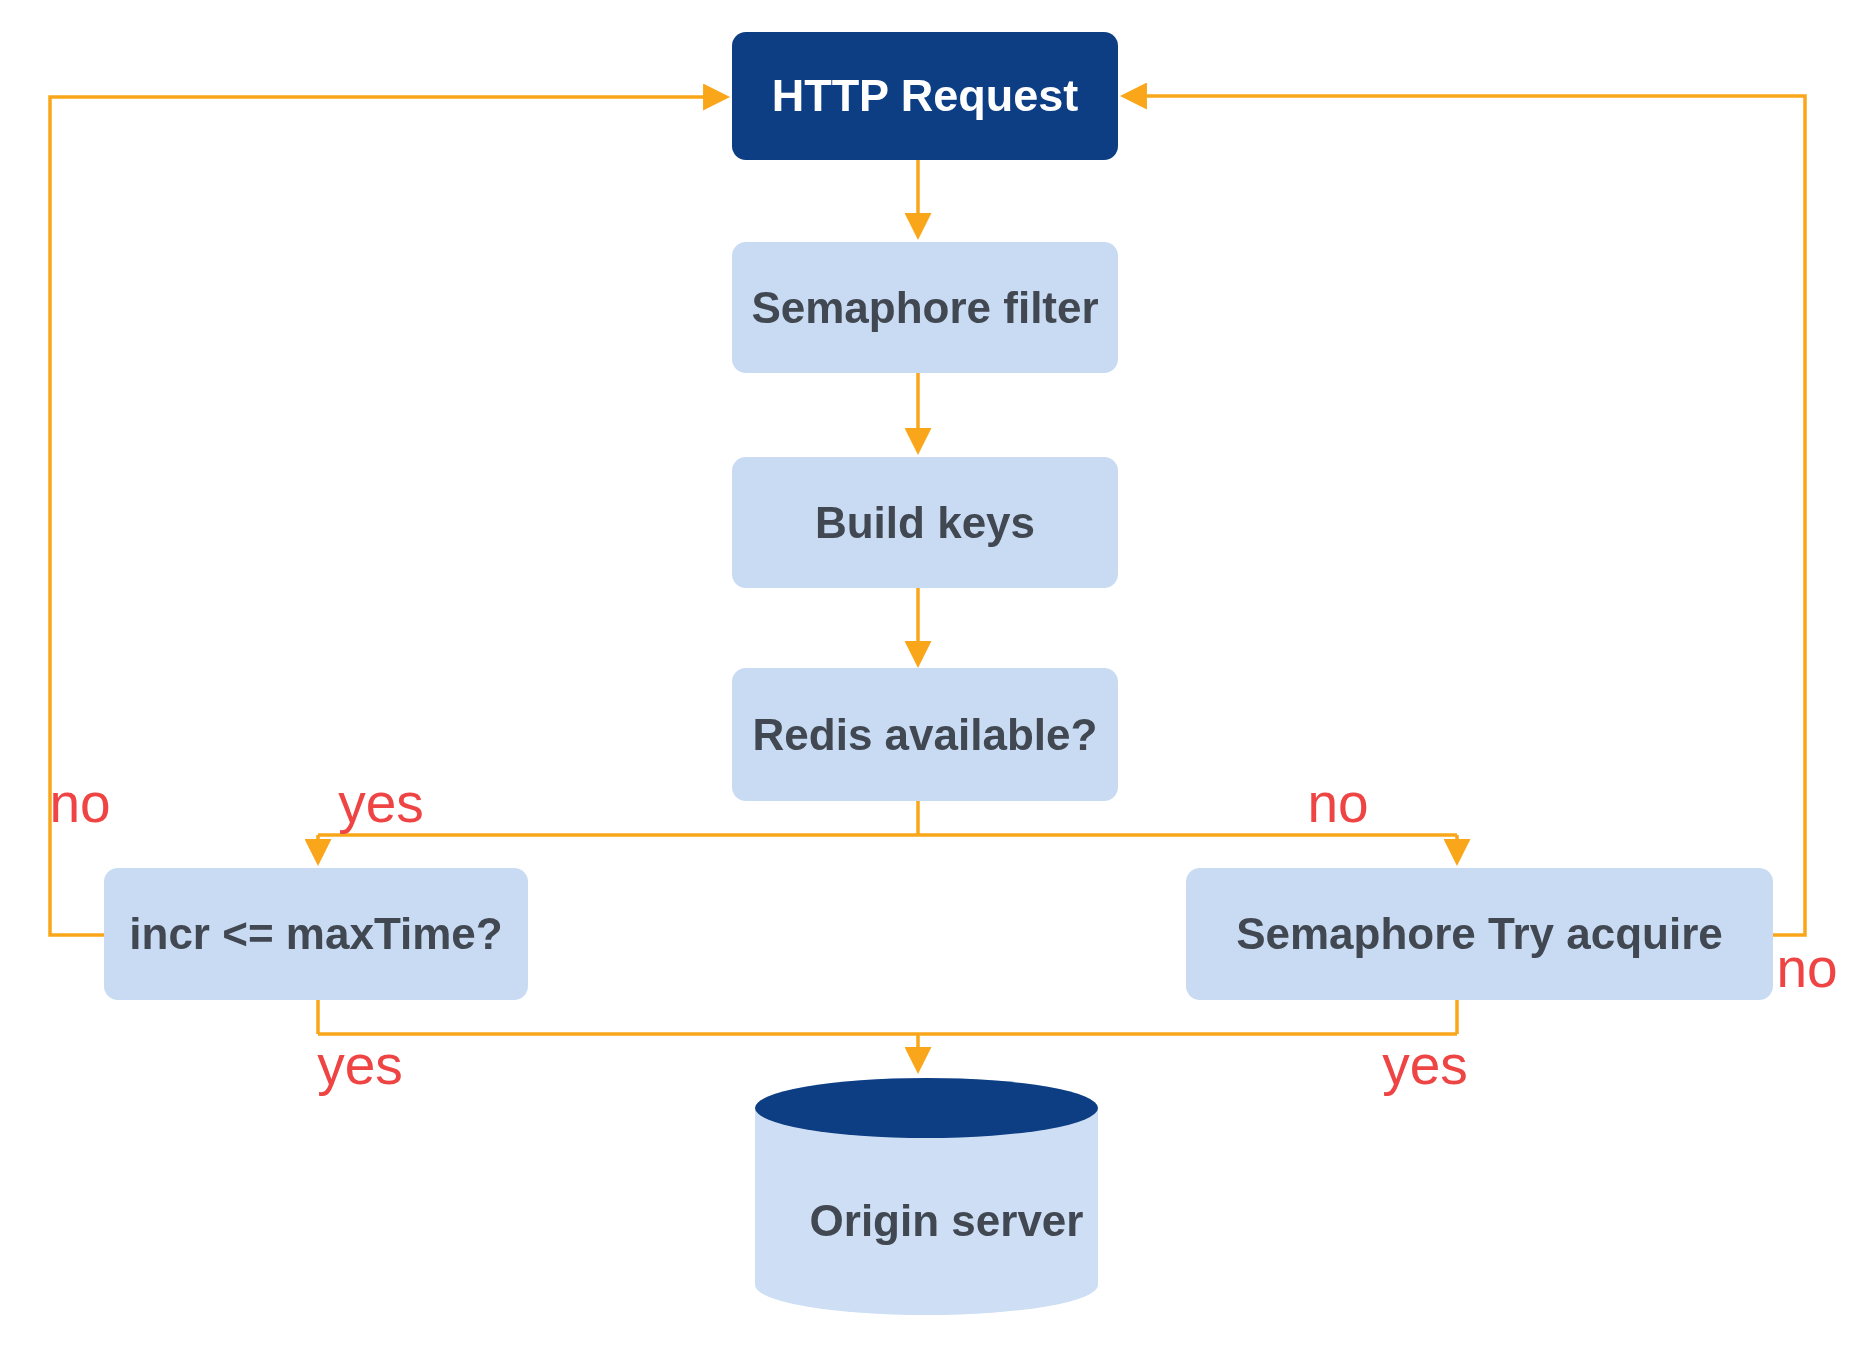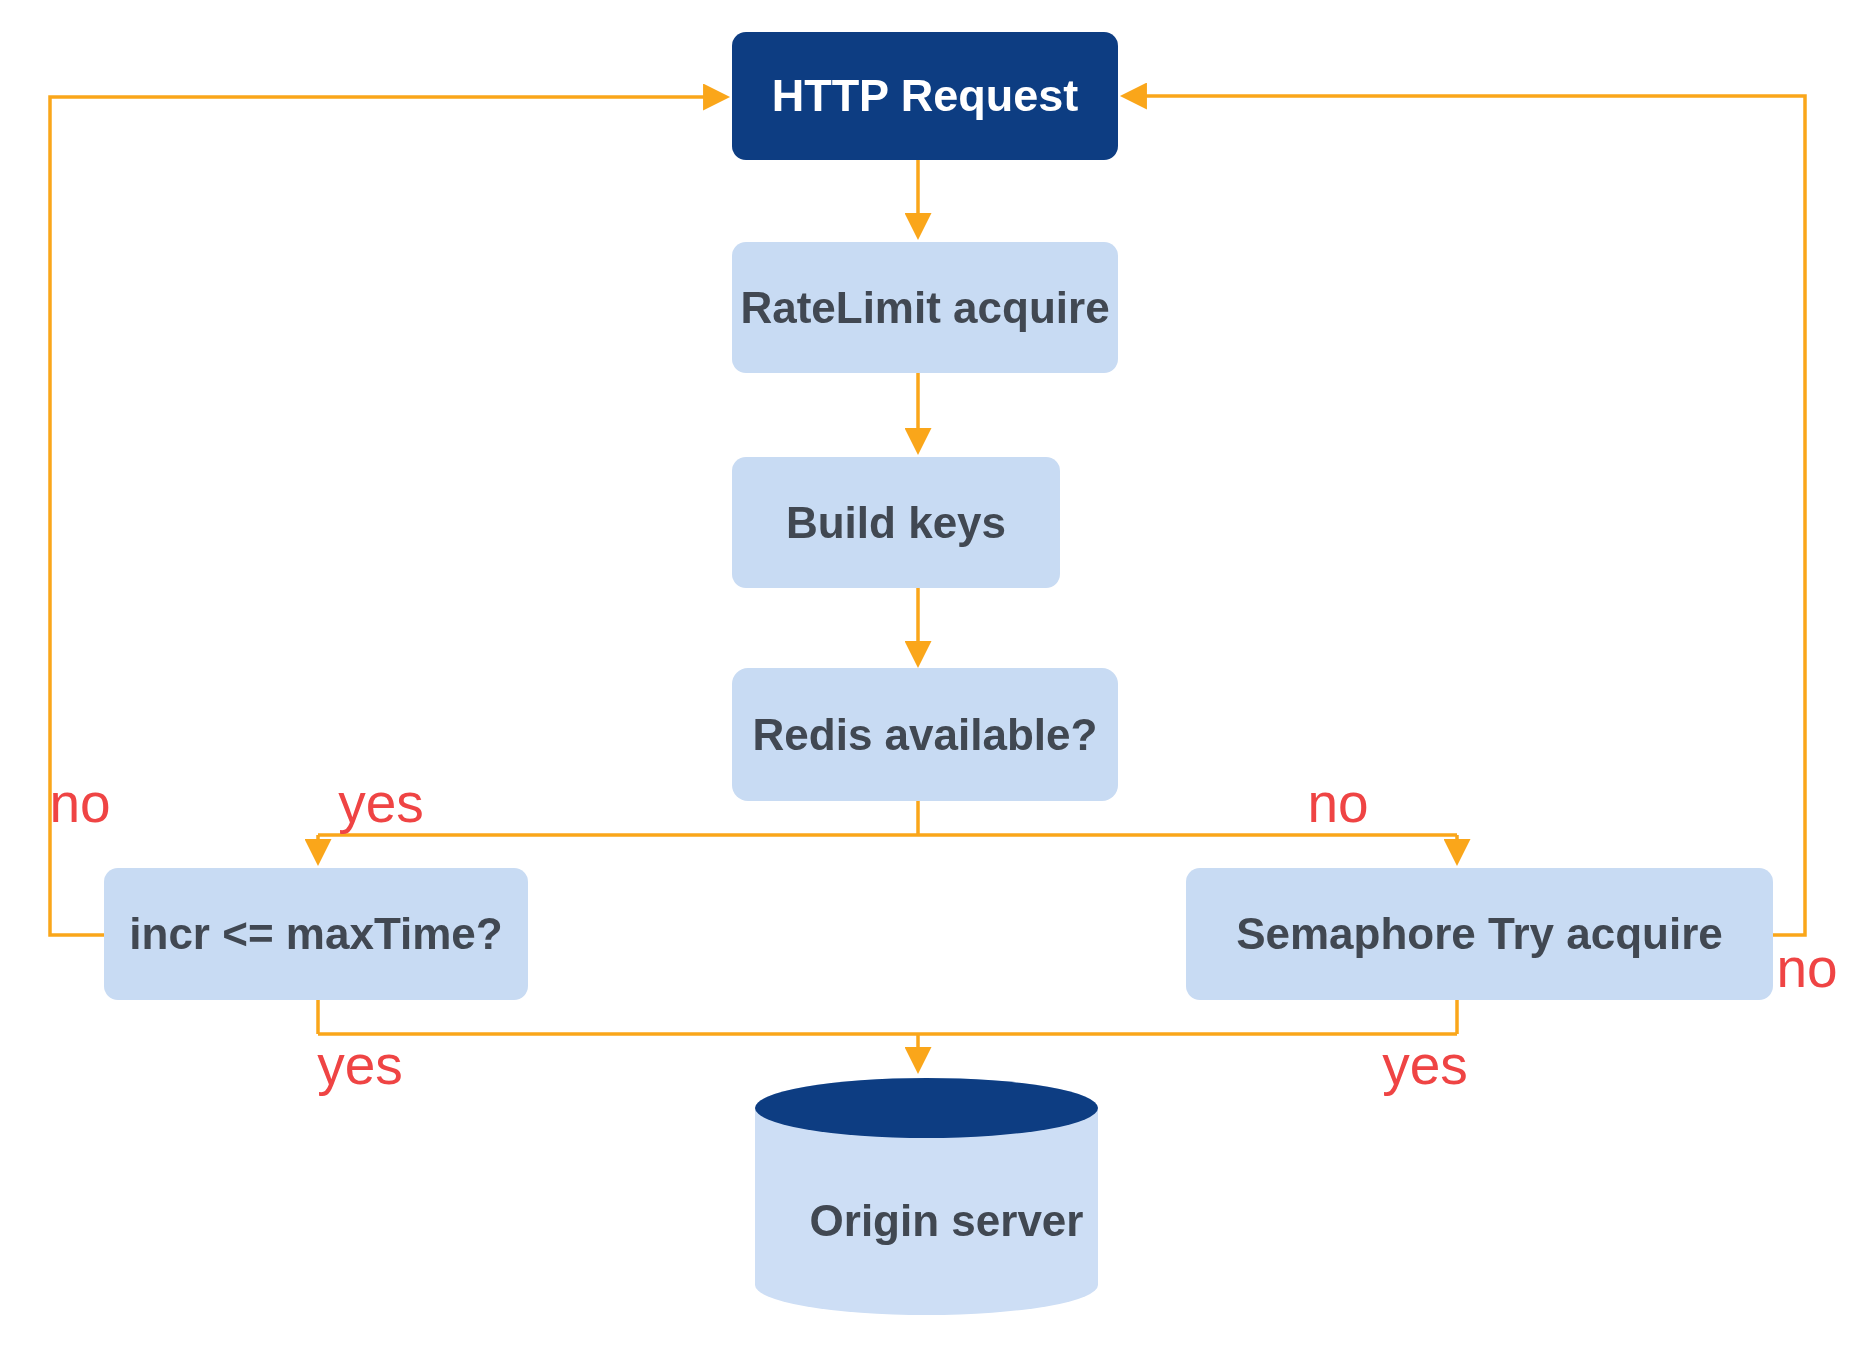--- a/index.html
+++ b/index.html
@@ -103,28 +103,28 @@
 
     <path class="edge" d="M318 1000 L318 1034 M1457 1000 L1457 1034 M318 1034 L1457 1034"></path>
     <path class="edge" d="M918 1034 L918 1070" marker-end="url(#arrow)"></path>
   </svg>
 
   <div class="node node-dark" style="left:732px; top:32px; width:386px; height:128px;">
     <span>HTTP Request</span>
   </div>
 
   <div class="node node-light" style="left:732px; top:242px; width:386px; height:131px;">
-    <span>RateLimit acquire</span>
+    <span>Semaphore filter</span>
   </div>
 
-  <div class="node node-light" style="left:732px; top:457px; width:328px; height:131px;text-align:center;">
+  <div class="node node-light" style="left:732px; top:457px; width:386px; height:131px;text-align:center;">
     <span>Build keys</span>
   </div>
 
-  <div class="node node-light" style="left:732px; top:668px; width:386px; height:133px;border-radius:16px;">
+  <div class="node node-light" style="left:732px; top:668px; width:386px; height:133px;">
     <span>Redis available?</span>
   </div>
 
   <div class="node node-light" style="left:104px; top:868px; width:424px; height:132px;">
     <span>incr &lt;= maxTime?</span>
   </div>
 
   <div class="node node-light" style="left:1170px; top:868px; width:587px; height:132px;margin-left:16px;">
     <span>Semaphore Try acquire</span>
   </div>

